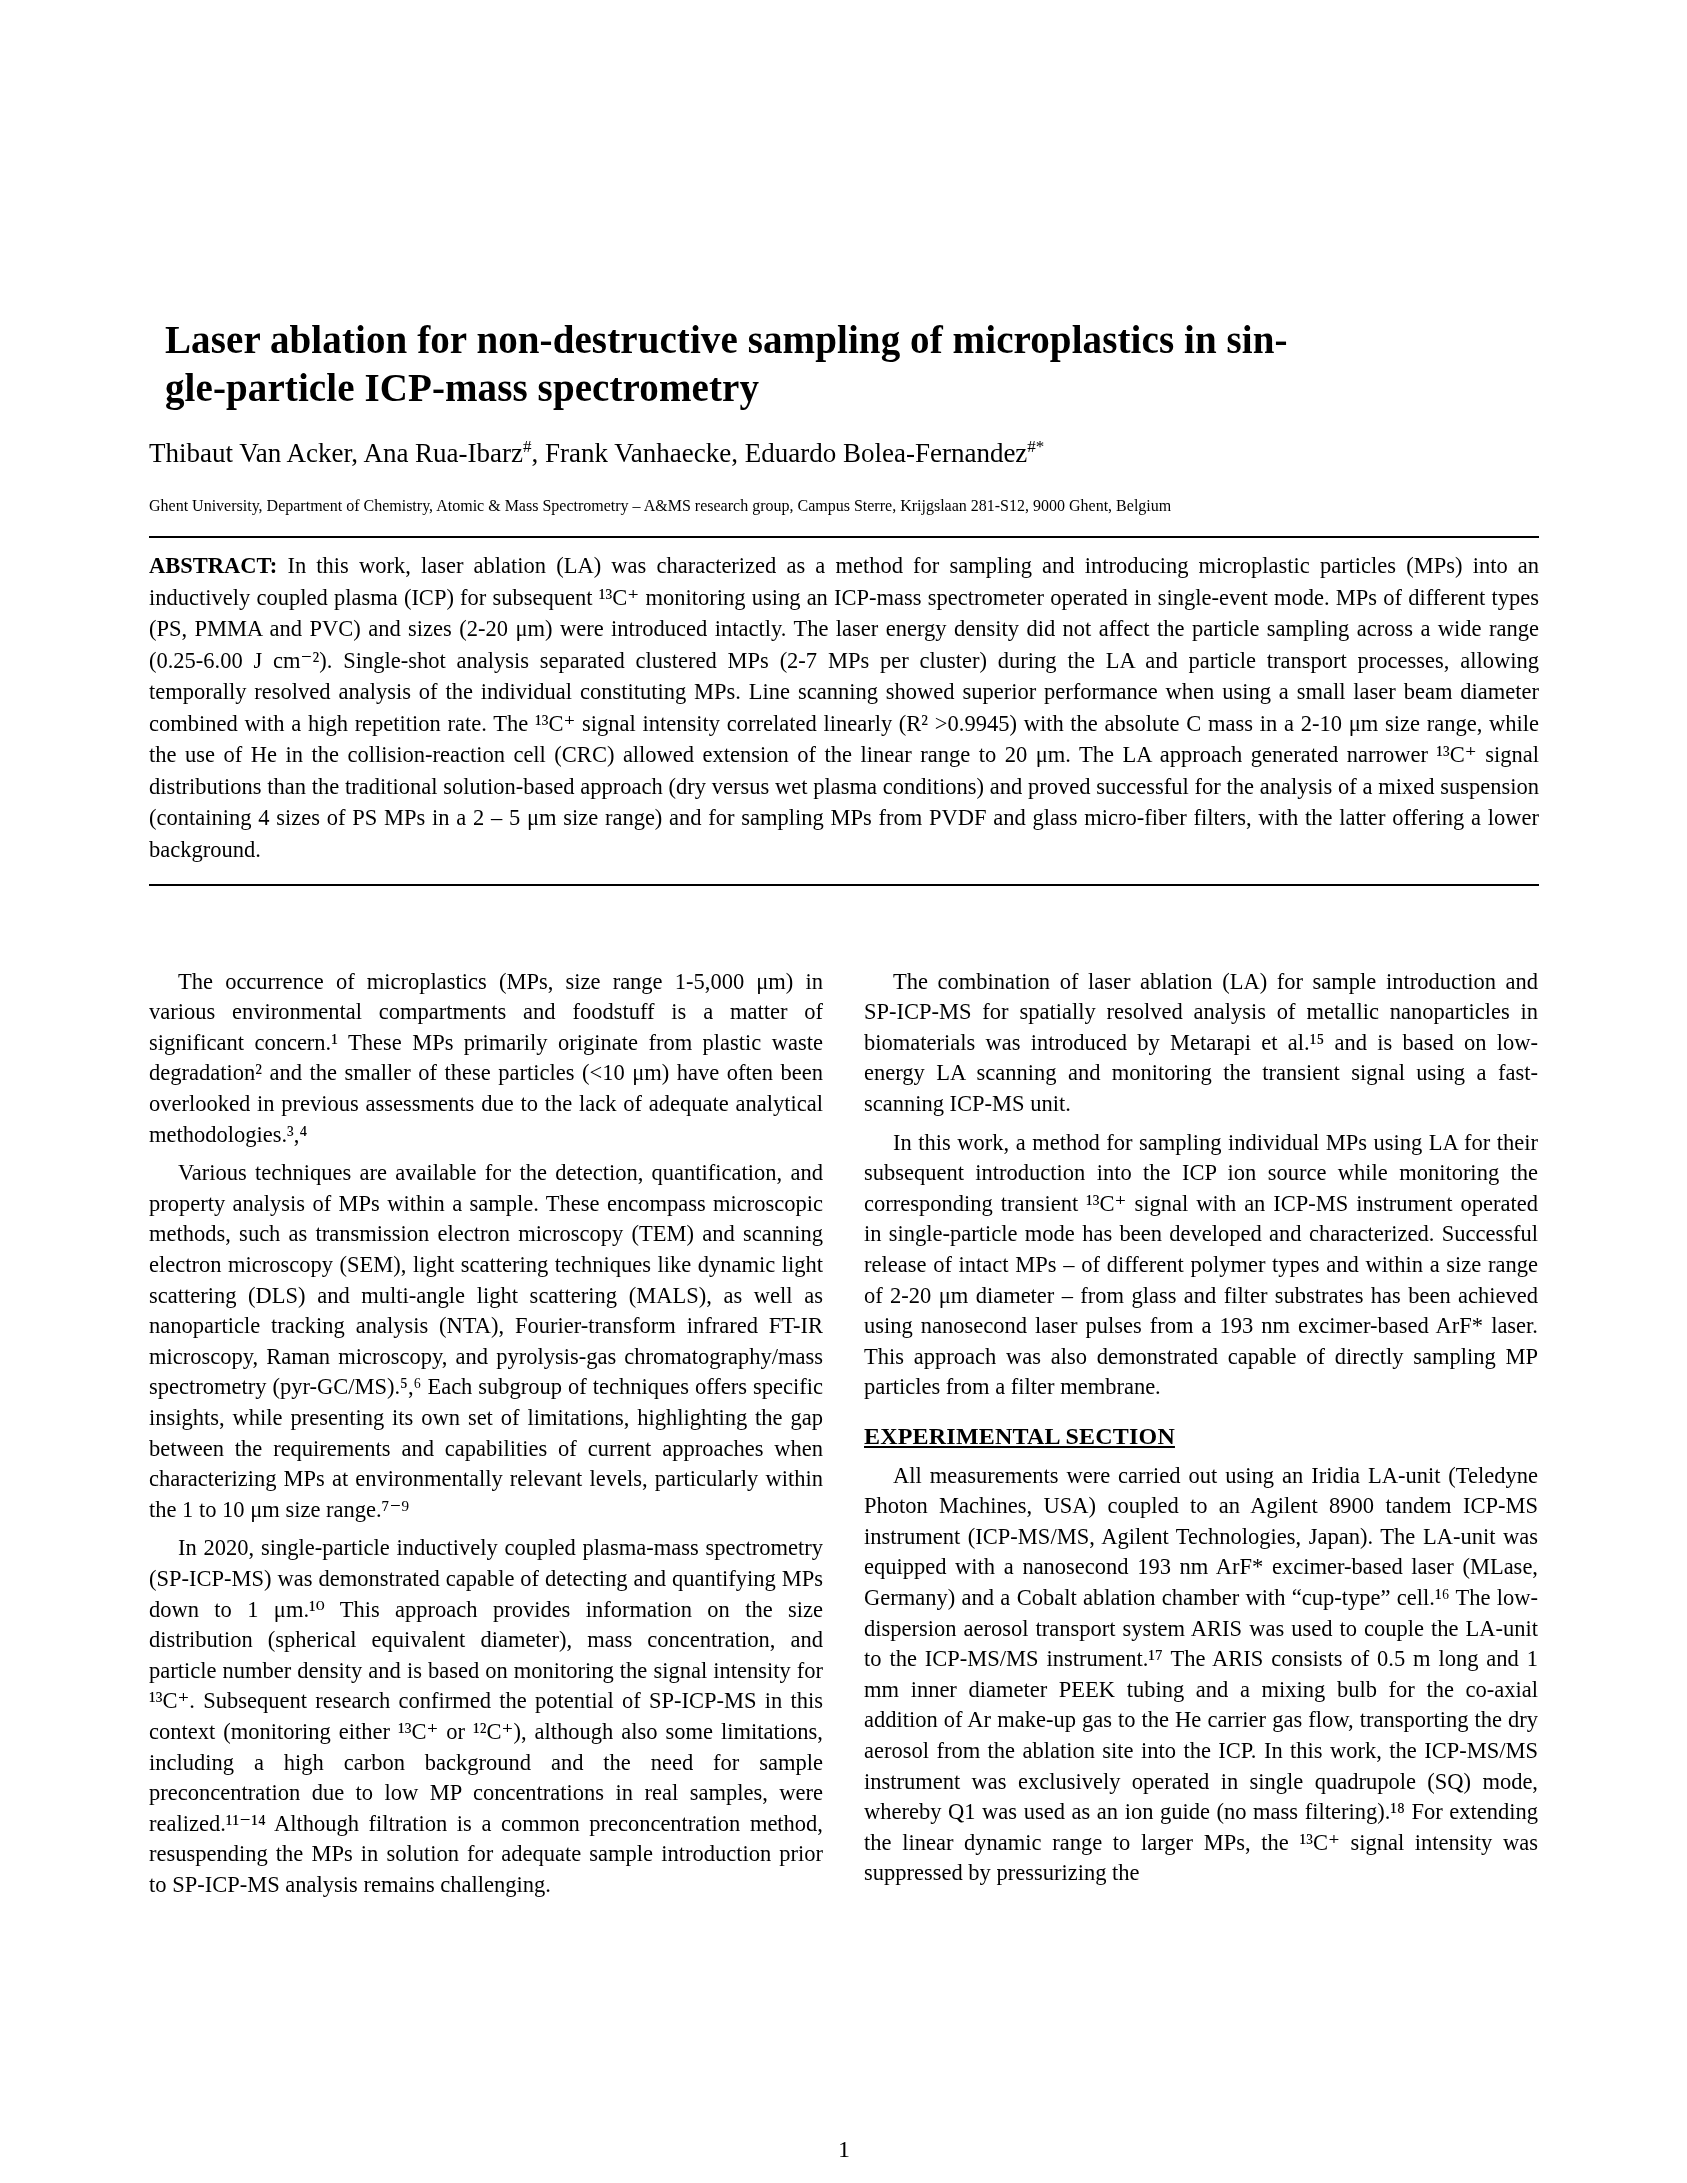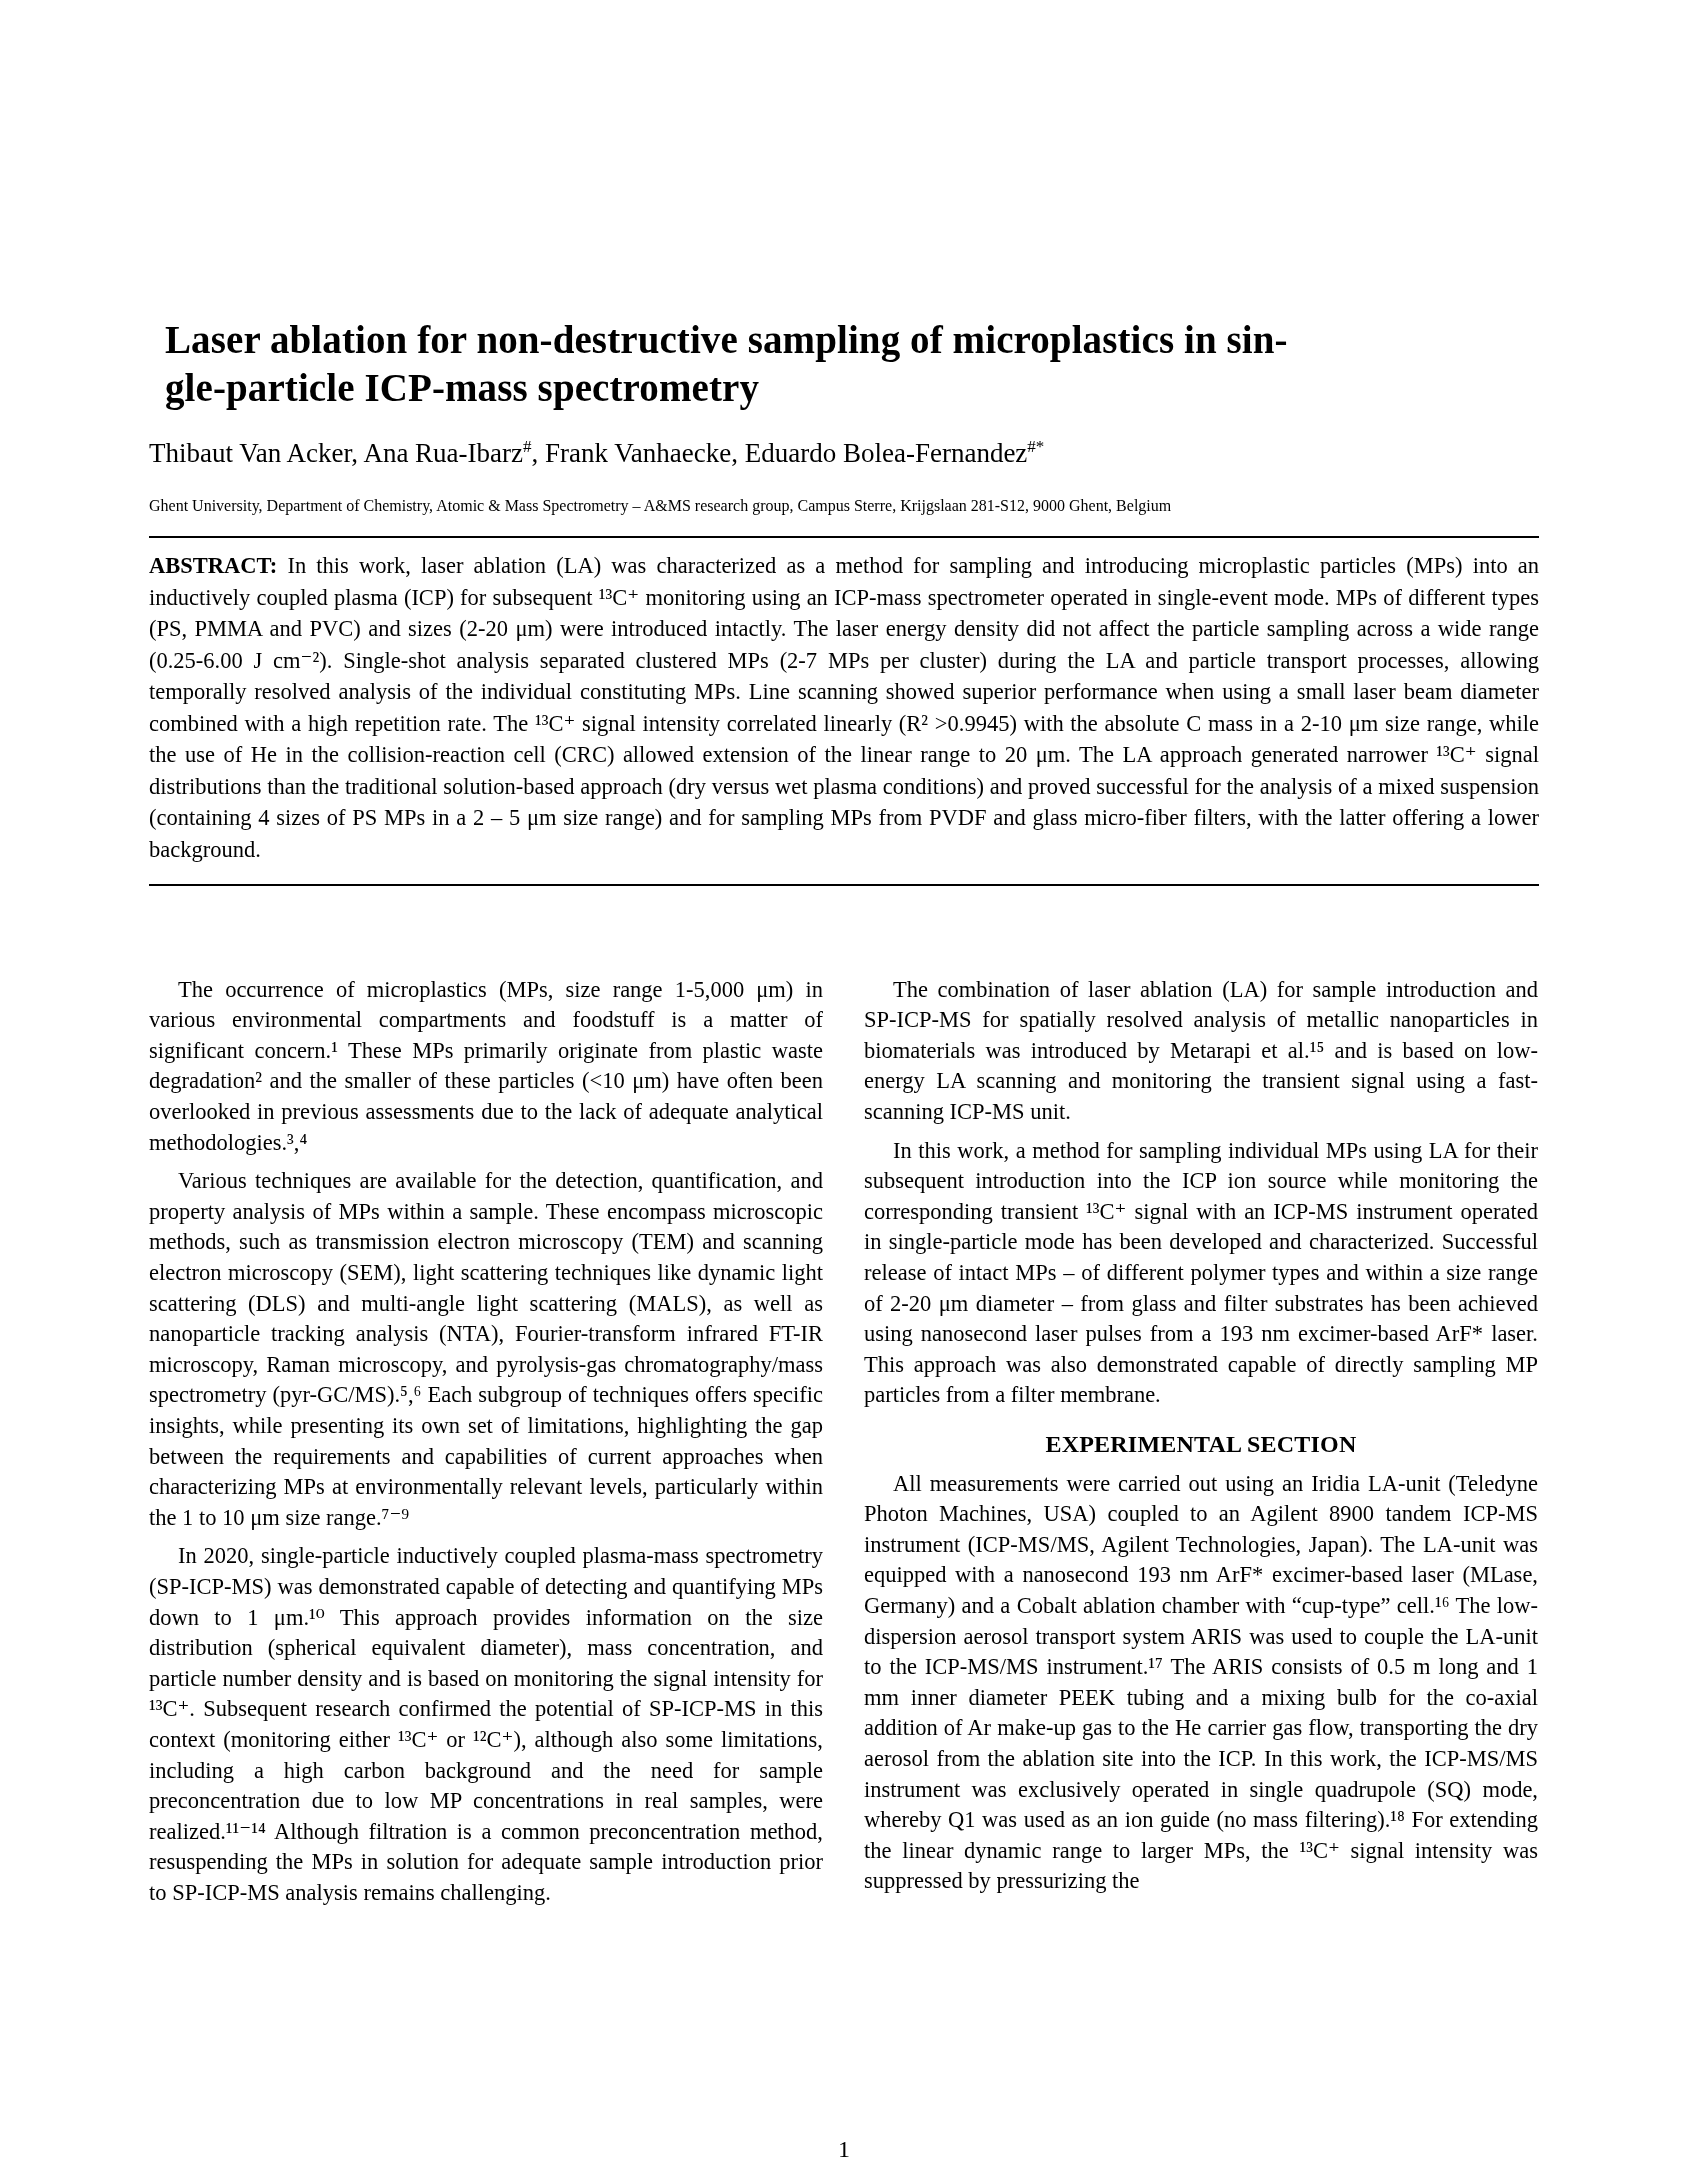--- a/index.html
+++ b/index.html
@@ -62,28 +62,28 @@
     margin-top: 81px;
   }
   .col {
     width: 674px;
   }
   .col p {
     font-size: 22.5px;
     line-height: 1.36;
     text-align: justify;
     text-indent: 29px;
-    margin: 8px 0 8px 0;
+    margin: 0 0 8px 0;
   }
   .section-heading {
     font-size: 24px;
     font-weight: bold;
-    text-align: center;
     margin: 20px 0 10.6px 0;
     letter-spacing: 0.2px;
+    text-decoration: underline;
   }
   .subsection-heading {
     font-size: 22.5px;
     font-weight: bold;
     margin: 0 0 6.6px 0;
   }
   .page-number {
     position: absolute;
     bottom: 20px;
     left: 0;

